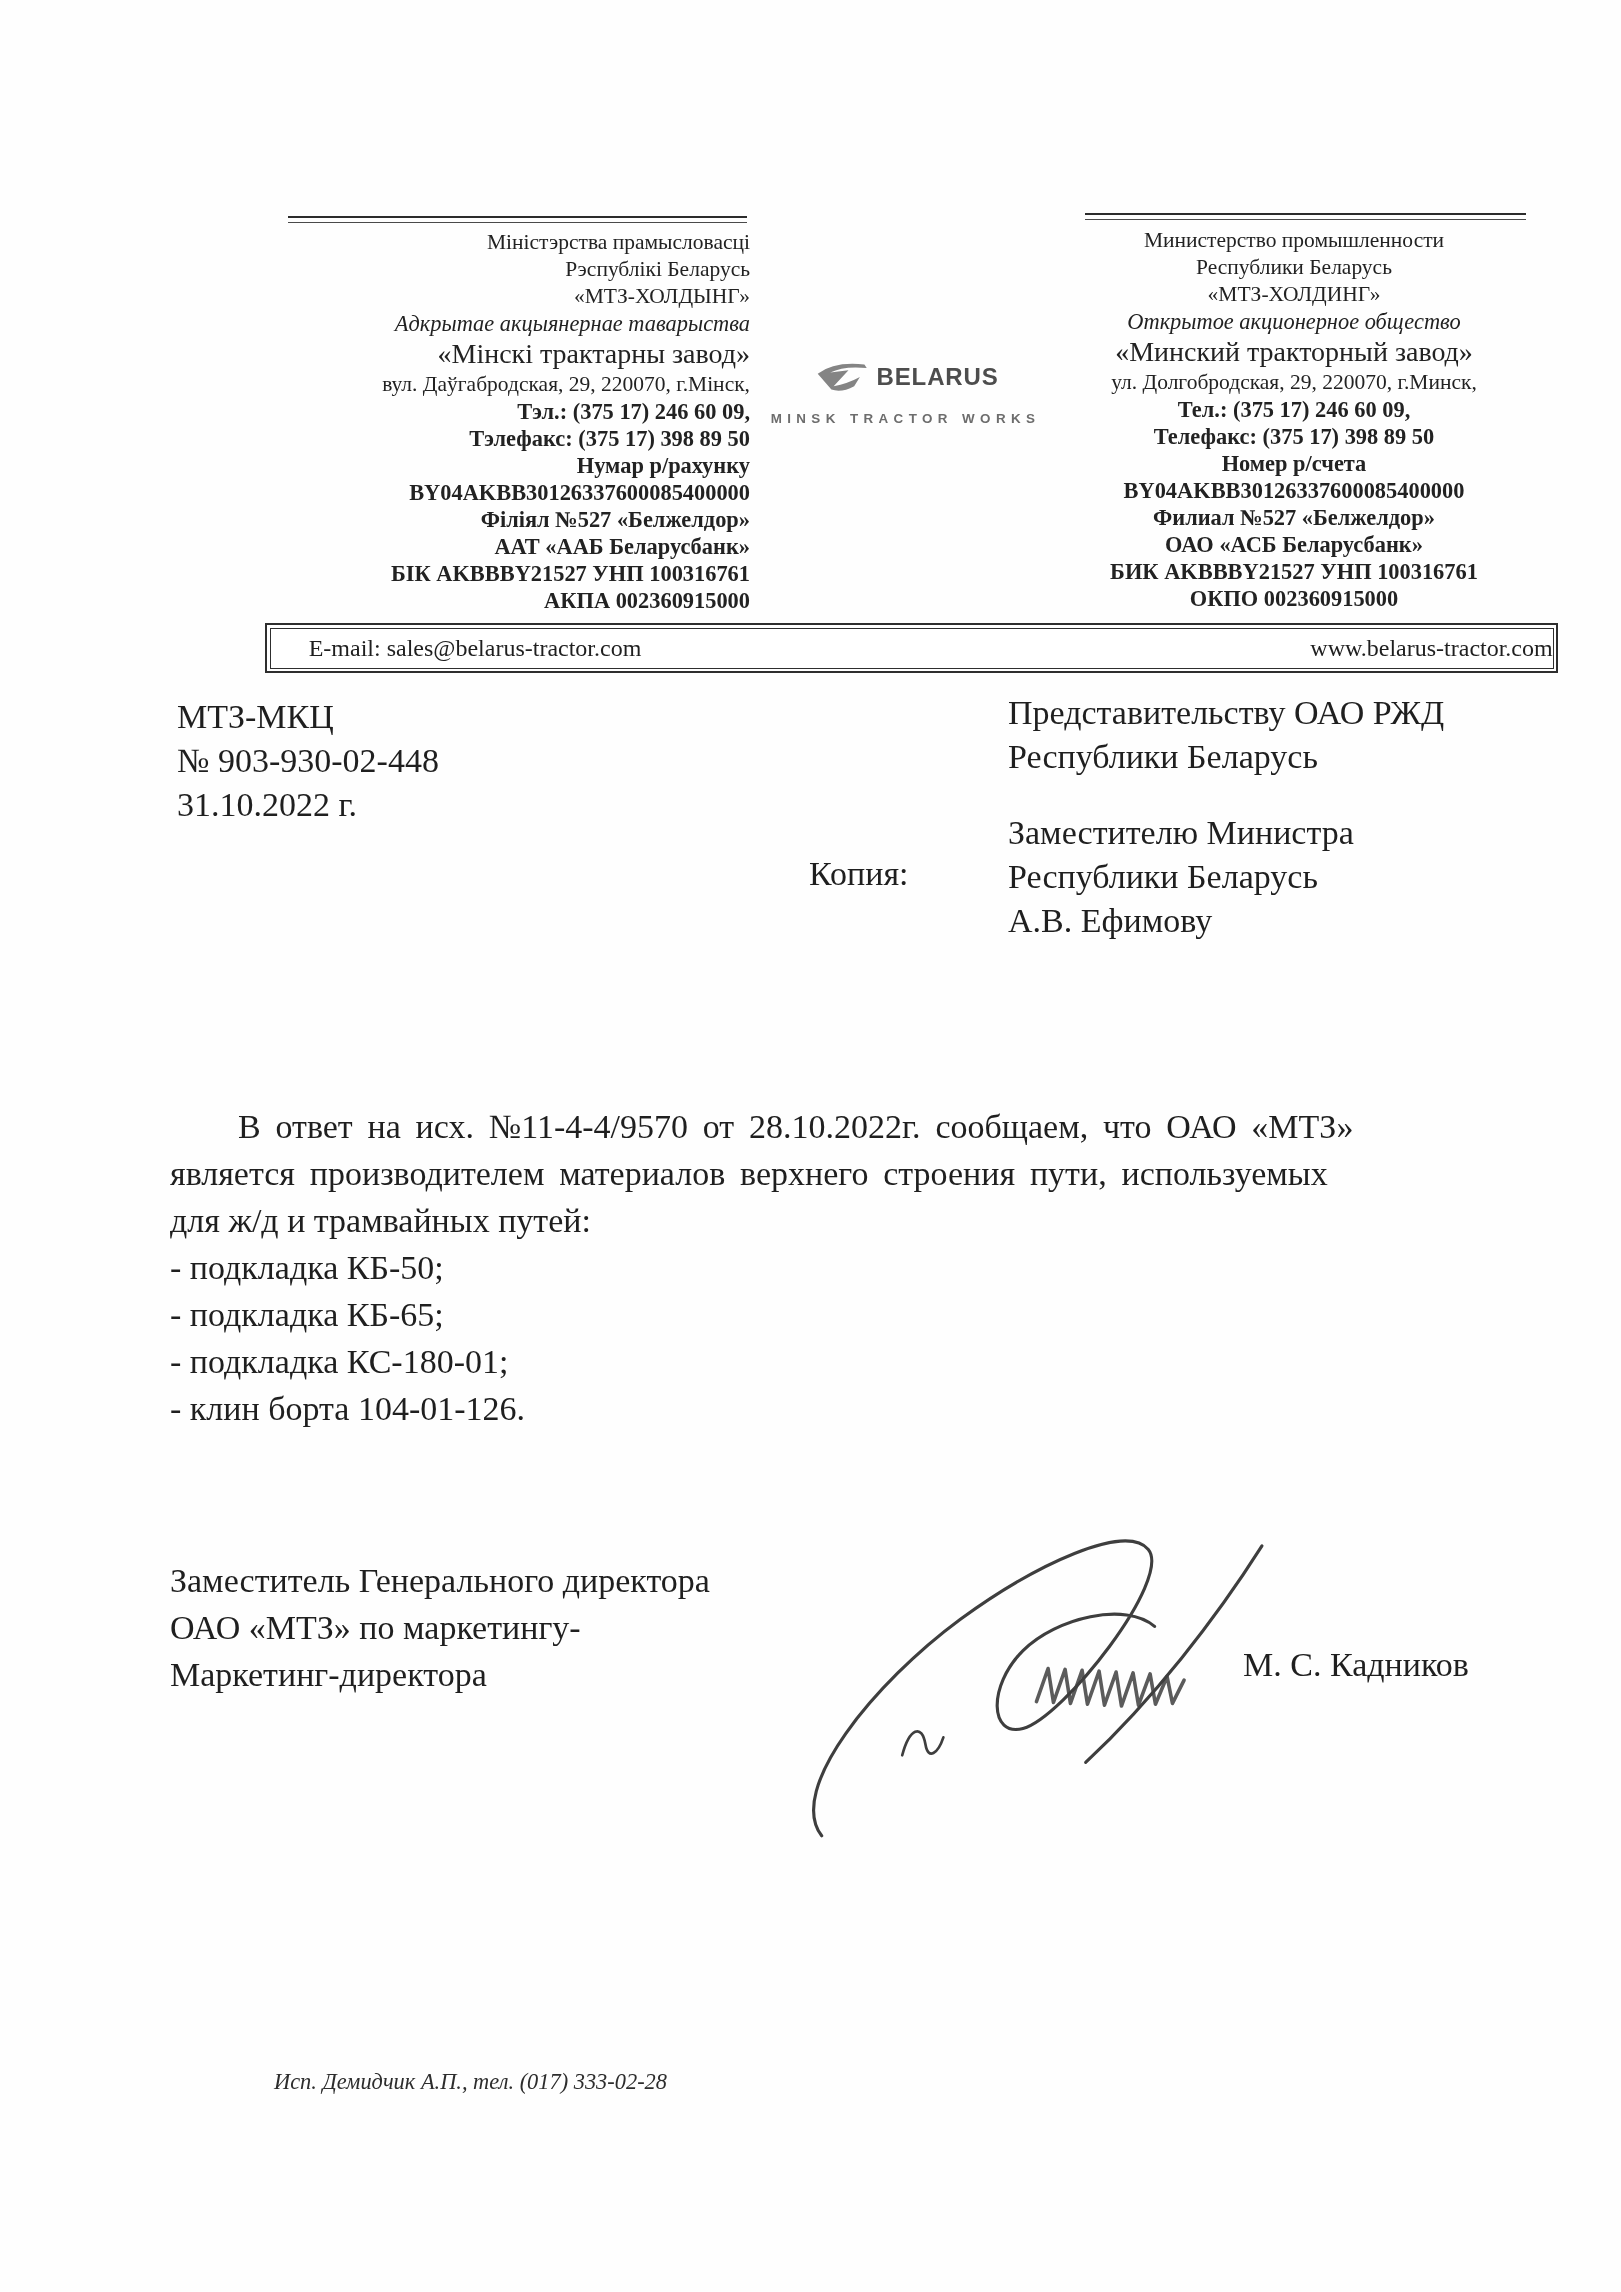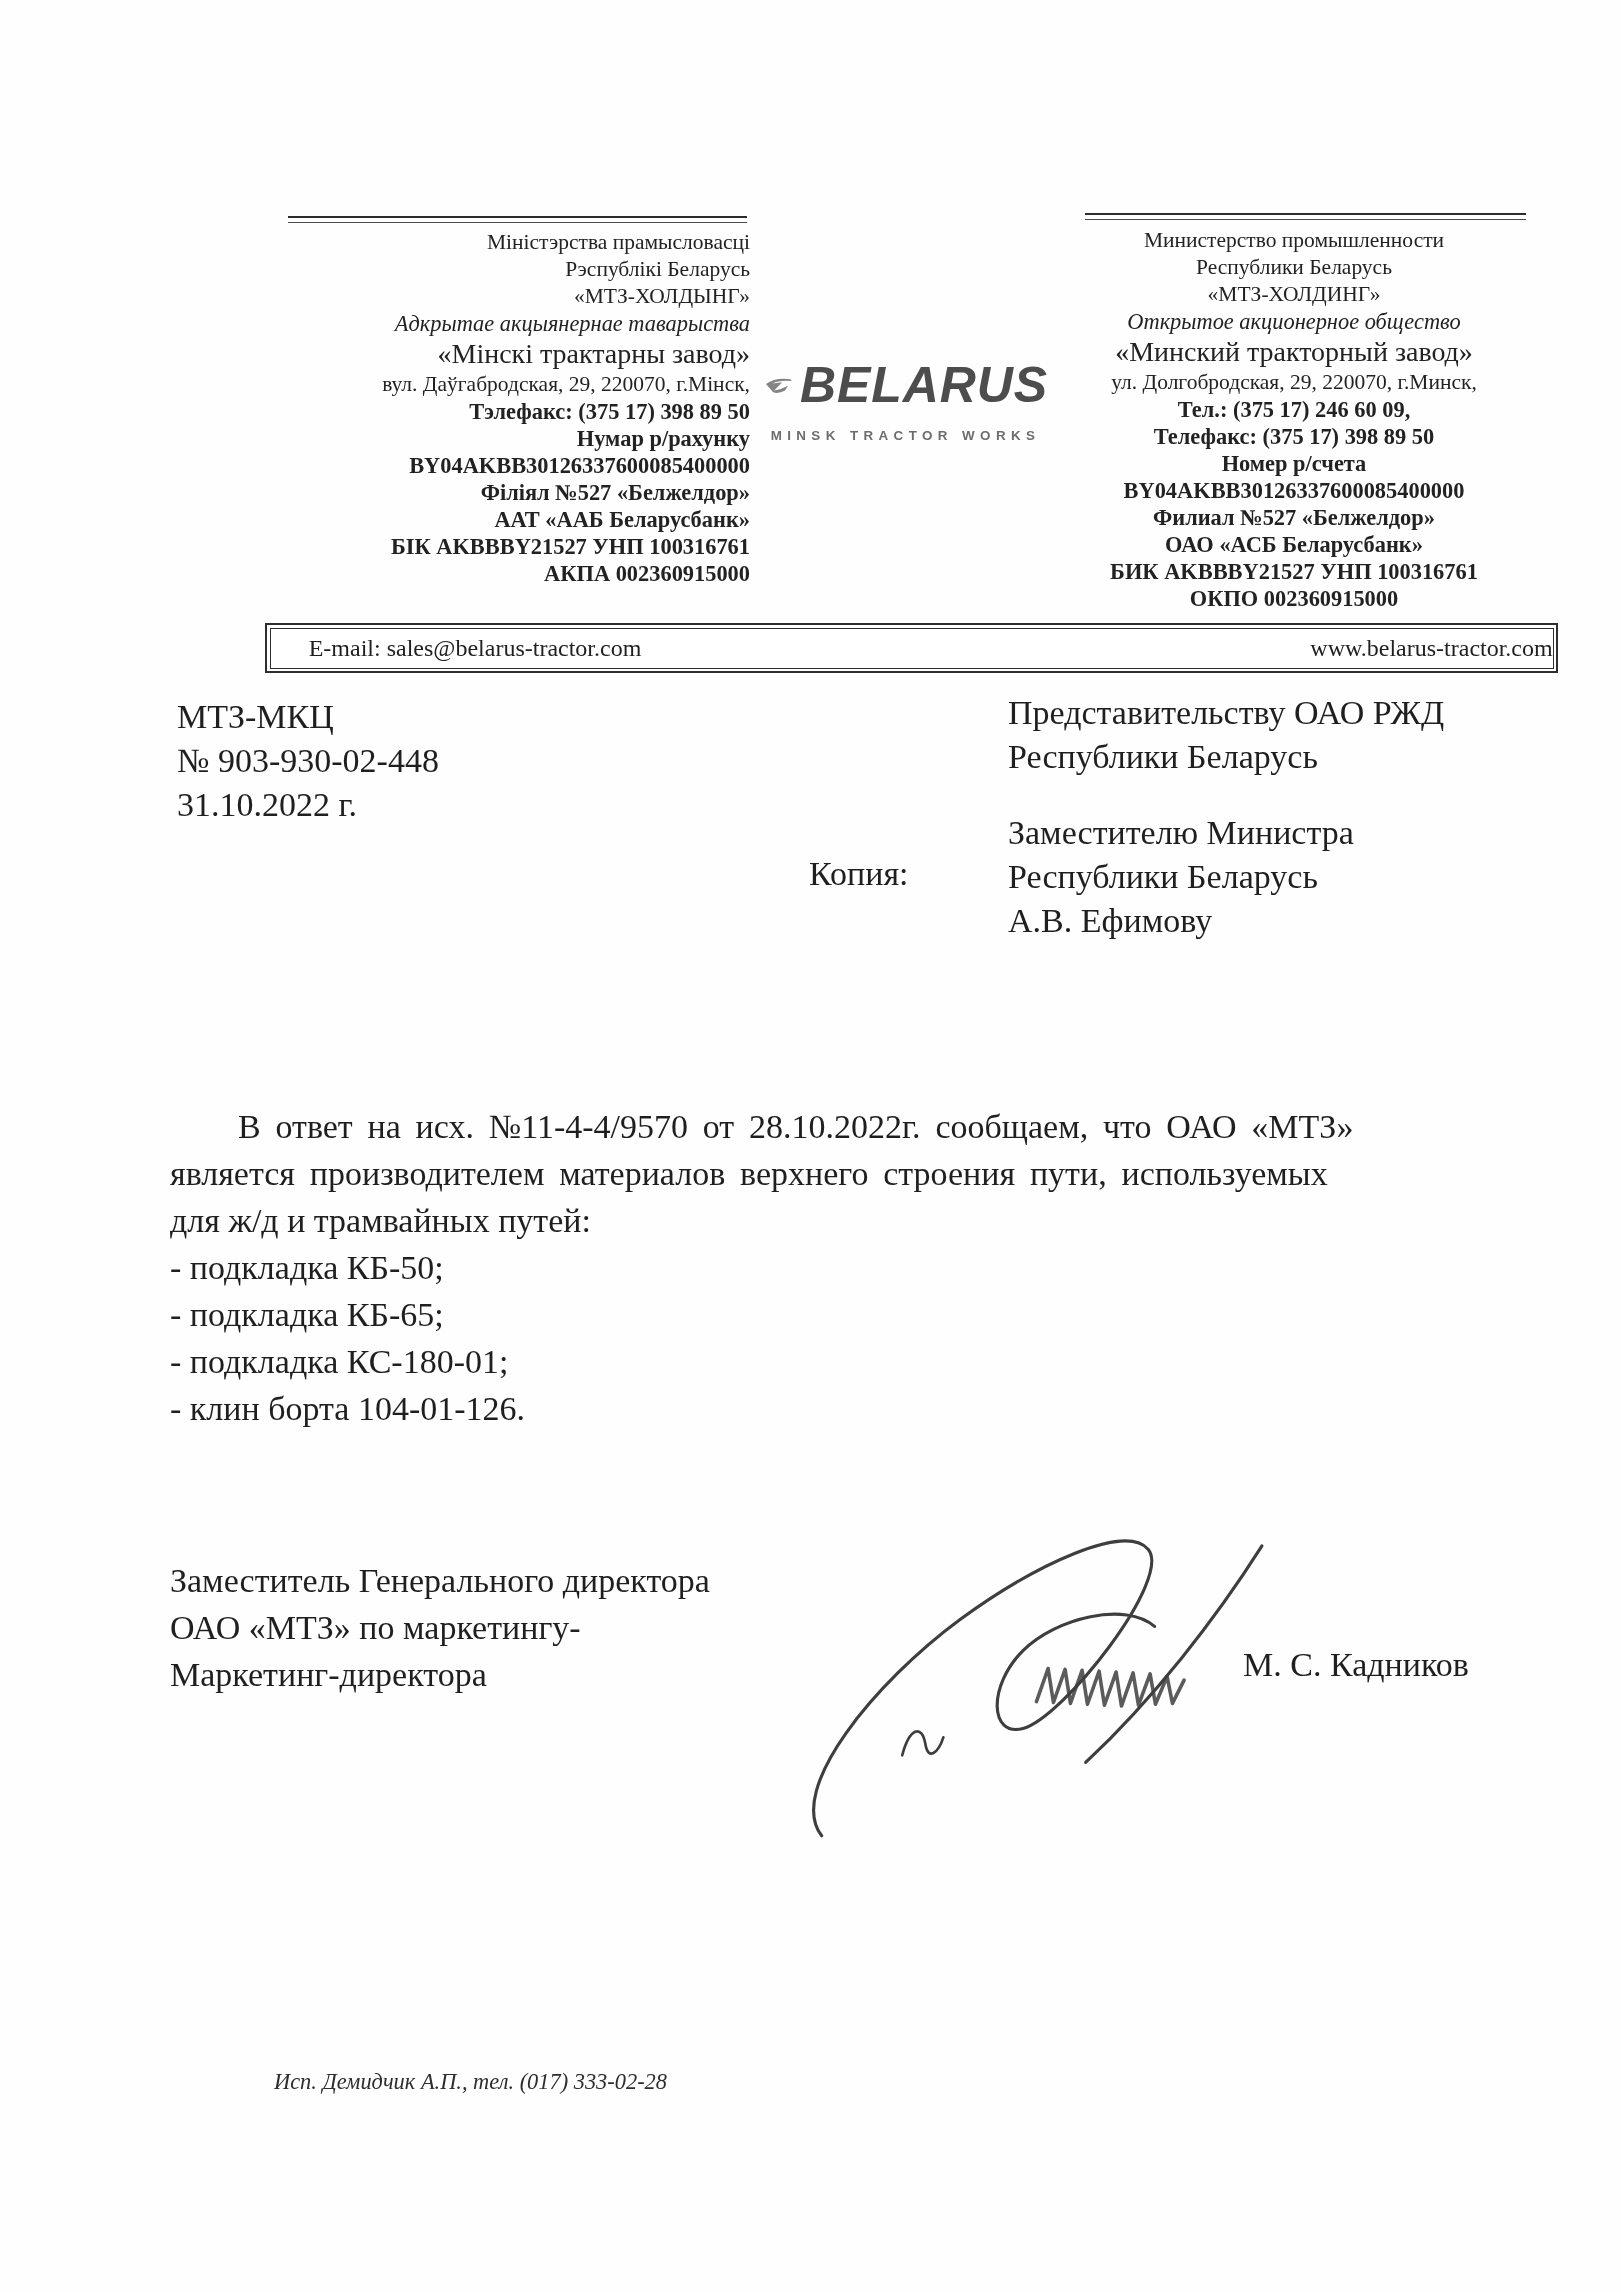--- a/index.html
+++ b/index.html
@@ -23,22 +23,22 @@
   .lh-line{white-space:nowrap;}
   .lh-line.it{font-style:italic;font-size:22.4px;}
   .lh-line.lg{font-size:28px;line-height:34px;}
   .lh-line.b{font-weight:bold;font-size:22.4px;}
   
   .logo{position:absolute;left:763px;top:356px;width:285px;text-align:center;}
   .logo-top{display:flex;align-items:center;justify-content:center;gap:7.2px;}
   .logo-emblem{width:57px;height:41px;opacity:.75;}
   .wordmark{
     font-family:"Liberation Sans", sans-serif;
-    font-weight:bold;font-style:italic;
-    font-size:50px;letter-spacing:0.9px;color:#4d4d4d;
+    font-weight:bold;
+    font-size:24px;letter-spacing:0.9px;color:#4d4d4d;
   }
   .logo-sub{
     margin-top:14px;
     font-family:"Liberation Sans", sans-serif;
     font-size:13.4px;font-weight:bold;letter-spacing:5.4px;color:#6d6d6d;
   }
   
   .contact-bar{
     position:absolute;left:265px;top:623px;width:1284px;
     border:2.7px solid #2e2e2e;padding:2.7px;background:#fff;
@@ -74,20 +74,21 @@
   <div class="rule rule-left"></div>
   <div class="rule rule-right"></div>
 
   <div class="lh-col lh-left">
     <div class="lh-line">Міністэрства прамысловасці</div>
     <div class="lh-line">Рэспублікі Беларусь</div>
     <div class="lh-line">«МТЗ-ХОЛДЫНГ»</div>
     <div class="lh-line it">Адкрытае акцыянернае таварыства</div>
     <div class="lh-line lg">«Мінскі трактарны завод»</div>
     <div class="lh-line">вул. Даўгабродская, 29, 220070, г.Мінск,</div>
+    <div class="lh-line b">Тэл.: (375 17) 246 60 09,</div>
     <div class="lh-line b">Тэлефакс: (375 17) 398 89 50</div>
     <div class="lh-line b">Нумар р/рахунку</div>
     <div class="lh-line b">BY04AKBB30126337600085400000</div>
     <div class="lh-line b">Філіял №527 «Белжелдор»</div>
     <div class="lh-line b">ААТ «ААБ Беларусбанк»</div>
     <div class="lh-line b">БІК AKBBBY21527 УНП 100316761</div>
     <div class="lh-line b">АКПА 002360915000</div>
   </div>
 
   <div class="logo">

